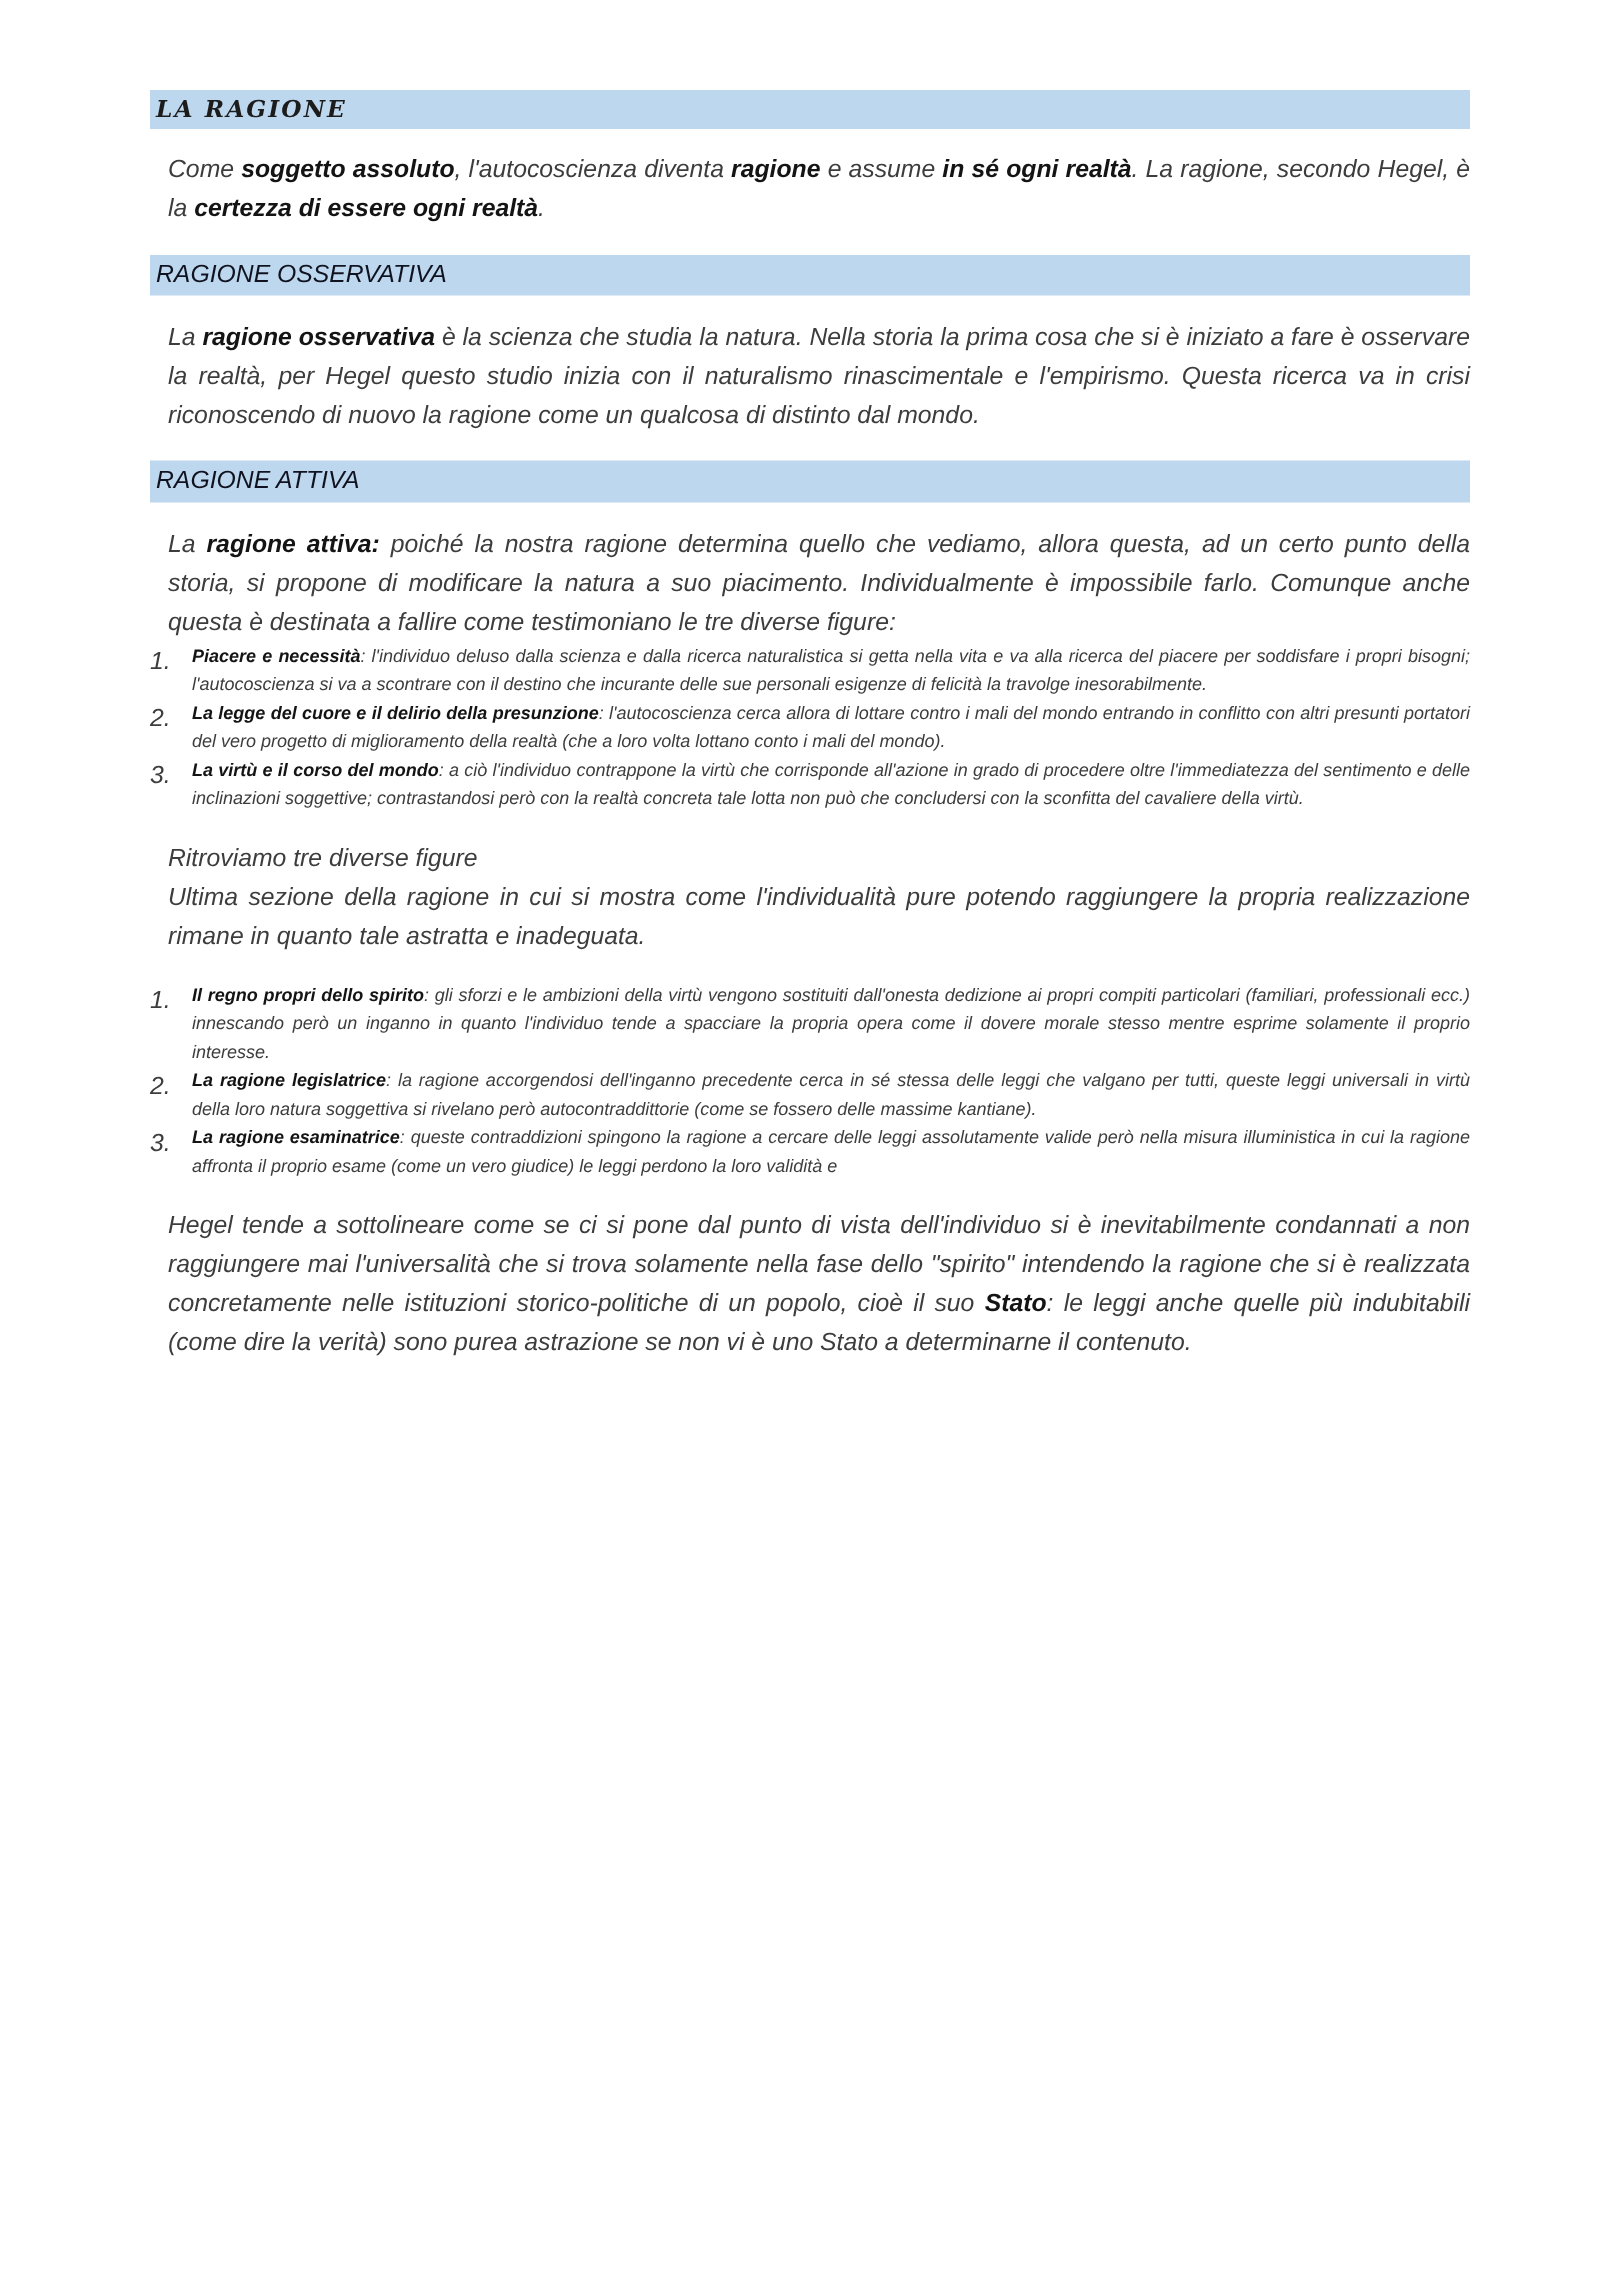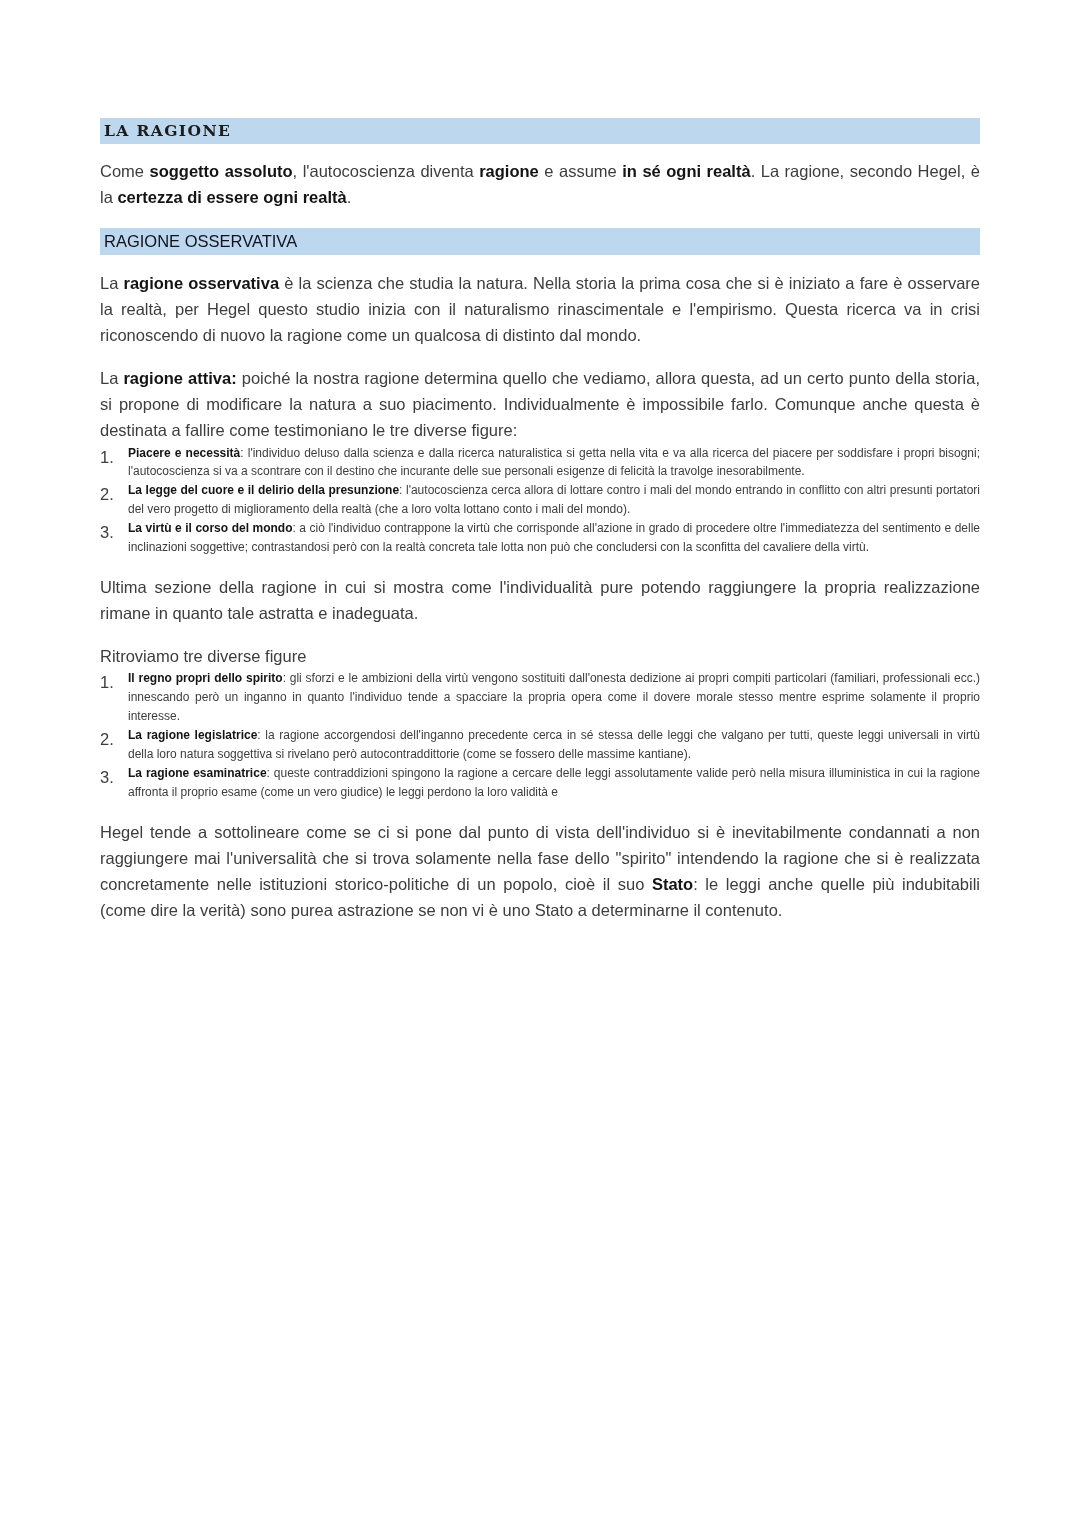--- a/index.html
+++ b/index.html
@@ -7,44 +7,45 @@
     padding: 0;
     background: #ffffff;
   }
   .page {
     position: relative;
     width: 1080px;
     height: 1527px;
     margin: 0 auto;
     background: #ffffff;
     box-sizing: border-box;
-    padding: 118px 100px 40px 100px;
+    padding: 60px 100px 40px 100px;
     font-family: "Liberation Sans", sans-serif;
     color: #3d3d3d;
     overflow: hidden;
+    font-style: italic;
   }
   .heading {
     background: #BDD7EE;
     box-sizing: border-box;
     padding: 3px 6px 4px 4px;
     margin: 0 0 15px 0;
     font-size: 16.5px;
     line-height: 1.25;
     color: #10131f;
   }
   .title-bar {
     font-family: "DejaVu Serif", serif;
     font-weight: 700;
     letter-spacing: 1.4px;
     font-size: 15.5px;
     color: #1c1c1c;
     margin-bottom: 14px;
   }
   .para {
-    margin: 0 0 17px 0;
+    margin: 0 0 17px 12px;
     font-size: 16.5px;
     line-height: 1.58;
     text-align: justify;
     color: #3d3d3d;
   }
   .para.tight {
     margin-bottom: 0;
   }
   .para.single {
     text-align: left;
@@ -81,42 +82,43 @@
 <div class="page">
 
   <div class="heading title-bar">LA RAGIONE</div>
 
   <p class="para"><span>Come </span><strong>soggetto assoluto</strong><span>, l'autocoscienza diventa </span><strong>ragione</strong><span> e assume </span><strong>in sé ogni realtà</strong><span>. La ragione, secondo Hegel, è la </span><strong>certezza di essere ogni realtà</strong><span>.</span></p>
 
   <div class="heading">RAGIONE OSSERVATIVA</div>
 
   <p class="para"><span>La </span><strong>ragione osservativa</strong><span> è la scienza che studia la natura. Nella storia la prima cosa che si è iniziato a fare è osservare la realtà, per Hegel questo studio inizia con il naturalismo rinascimentale e l'empirismo. Questa ricerca va in crisi riconoscendo di nuovo la ragione come un qualcosa di distinto dal mondo.</span></p>
 
+  <div class="heading">RAGIONE ATTIVA</div>
 
   <p class="para tight"><span>La </span><strong>ragione attiva:</strong><span> poiché la nostra ragione determina quello che vediamo, allora questa, ad un certo punto della storia, si propone di modificare la natura a suo piacimento. Individualmente è impossibile farlo. Comunque anche questa è destinata a fallire come testimoniano le tre diverse figure:</span></p>
 
   <div class="list">
     <div class="list-item">
       <span class="num">1.</span>
       <div class="item-text"><strong>Piacere e necessità</strong><span>: l'individuo deluso dalla scienza e dalla ricerca naturalistica si getta nella vita e va alla ricerca del piacere per soddisfare i propri bisogni; l'autocoscienza si va a scontrare con il destino che incurante delle sue personali esigenze di felicità la travolge inesorabilmente.</span></div>
     </div>
     <div class="list-item">
       <span class="num">2.</span>
       <div class="item-text"><strong>La legge del cuore e il delirio della presunzione</strong><span>: l'autocoscienza cerca allora di lottare contro i mali del mondo entrando in conflitto con altri presunti portatori del vero progetto di miglioramento della realtà (che a loro volta lottano conto i mali del mondo).</span></div>
     </div>
     <div class="list-item">
       <span class="num">3.</span>
       <div class="item-text"><strong>La virtù e il corso del mondo</strong><span>: a ciò l'individuo contrappone la virtù che corrisponde all'azione in grado di procedere oltre l'immediatezza del sentimento e delle inclinazioni soggettive; contrastandosi però con la realtà concreta tale lotta non può che concludersi con la sconfitta del cavaliere della virtù.</span></div>
     </div>
   </div>
 
 
+  <p class="para tight single"><span>Ritroviamo tre diverse figure</span></p>
+
   <p class="para"><span>Ultima sezione della ragione in cui si mostra come l'individualità pure potendo raggiungere la propria realizzazione rimane in quanto tale astratta e inadeguata.</span></p>
-
-  <p class="para tight single"><span>Ritroviamo tre diverse figure</span></p>
 
   <div class="list">
     <div class="list-item">
       <span class="num">1.</span>
       <div class="item-text"><strong>Il regno propri dello spirito</strong><span>: gli sforzi e le ambizioni della virtù vengono sostituiti dall'onesta dedizione ai propri compiti particolari (familiari, professionali ecc.) innescando però un inganno in quanto l'individuo tende a spacciare la propria opera come il dovere morale stesso mentre esprime solamente il proprio interesse.</span></div>
     </div>
     <div class="list-item">
       <span class="num">2.</span>
       <div class="item-text"><strong>La ragione legislatrice</strong><span>: la ragione accorgendosi dell'inganno precedente cerca in sé stessa delle leggi che valgano per tutti, queste leggi universali in virtù della loro natura soggettiva si rivelano però autocontraddittorie (come se fossero delle massime kantiane).</span></div>
     </div>

